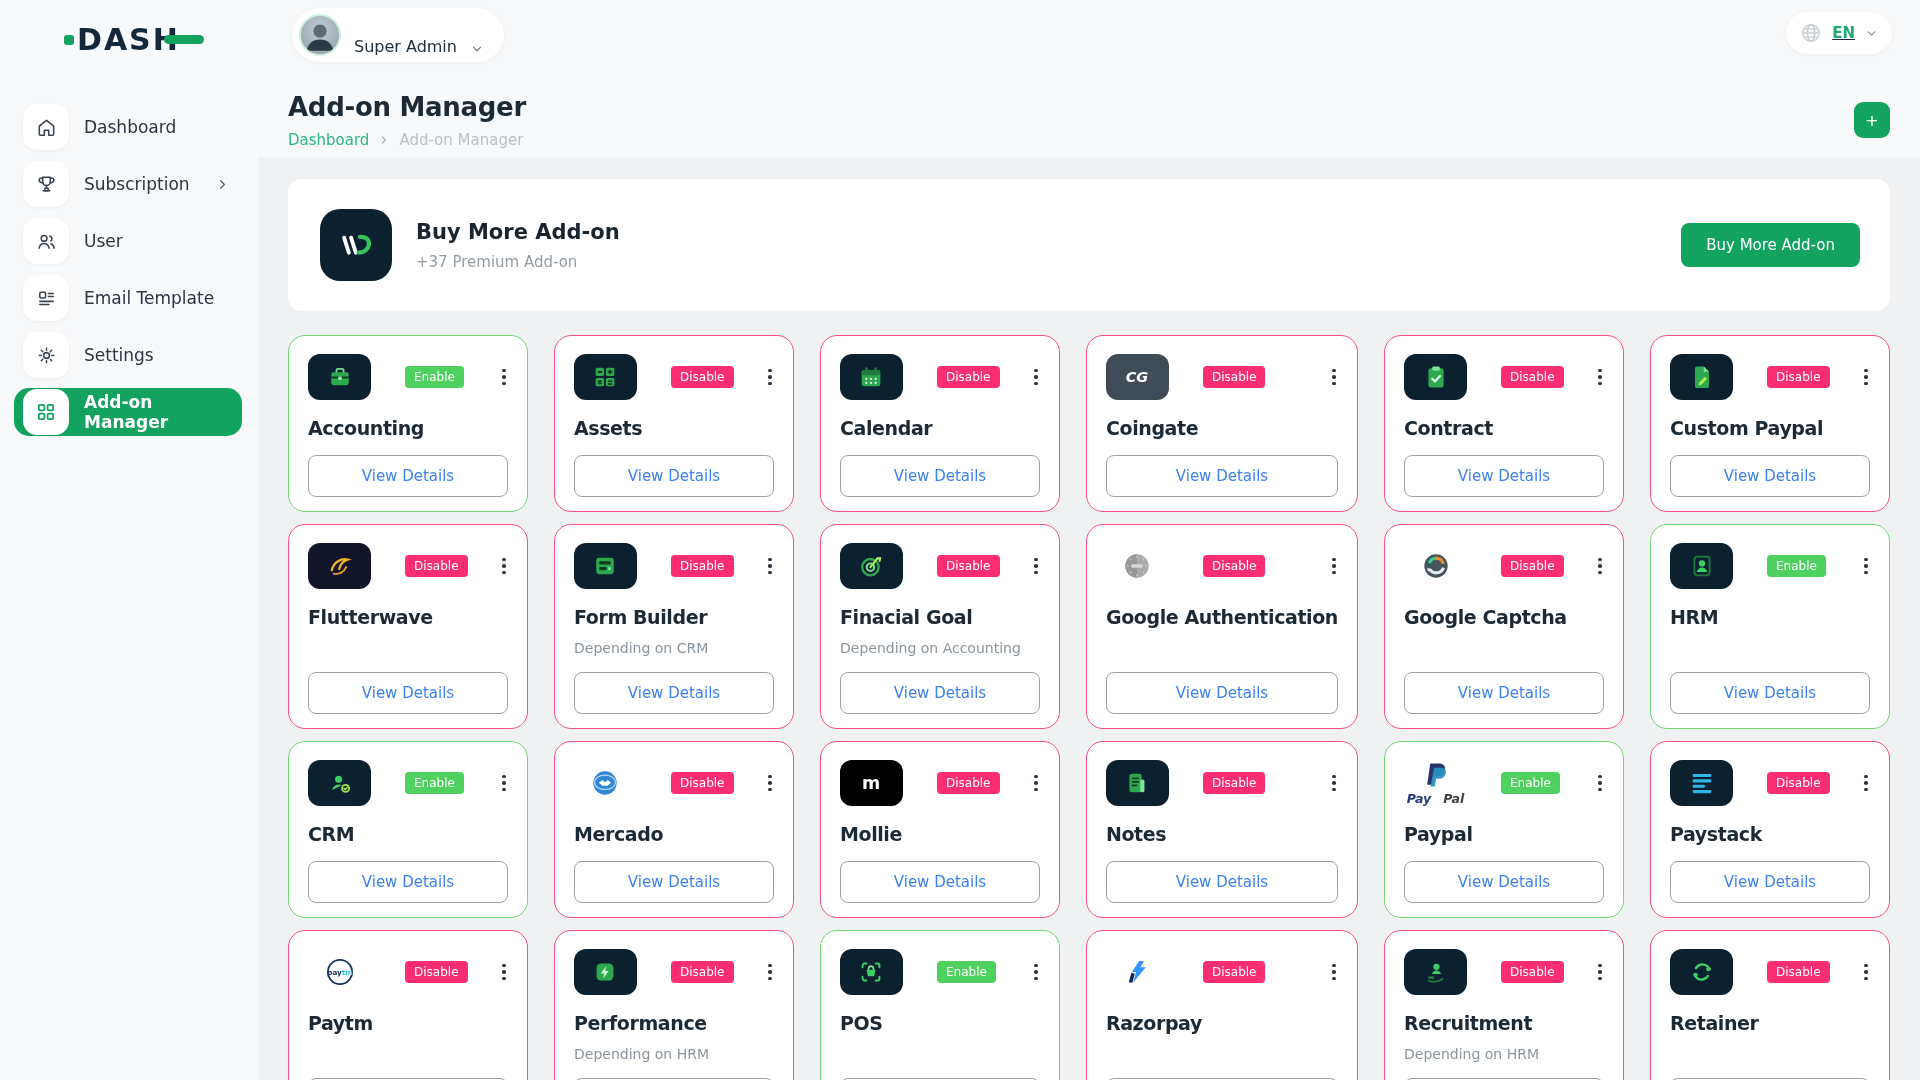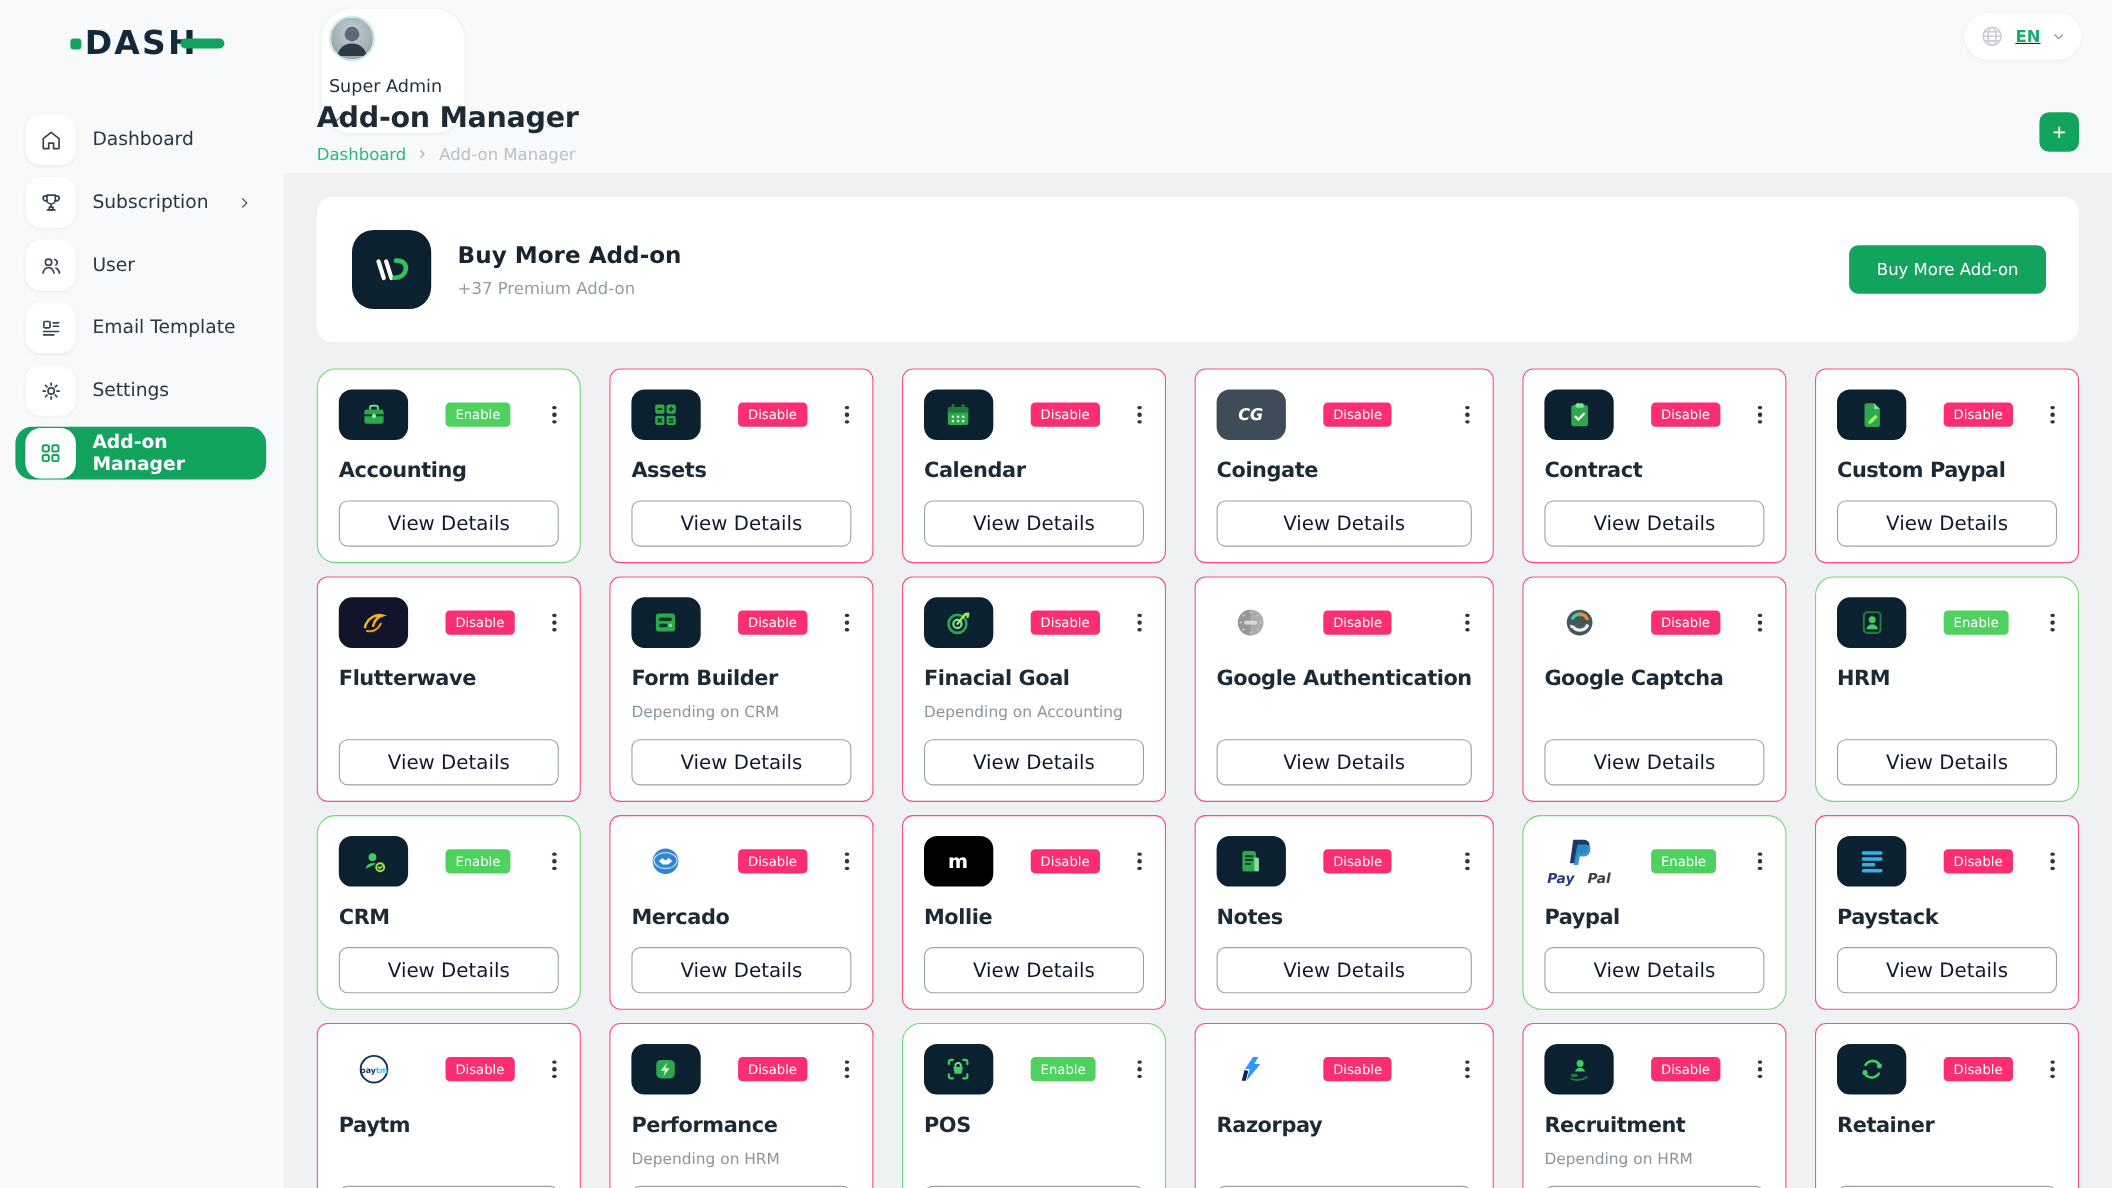--- a/index.html
+++ b/index.html
@@ -23,22 +23,22 @@
               box-shadow:0 1px 3px rgba(20,40,60,.06); }
   .side-label { margin-left:15px; font-size:17px; color:#2b3540; }
   .side-item.active { background:var(--primary); }
   .side-item.active .side-label { color:#ffffff; font-weight:bold; }
   .side-chevron { margin-left:auto; margin-right:12px; display:flex; }
 
   
   .main { flex:1; display:flex; flex-direction:column; min-width:0; }
   .topbar { height:64px; display:flex; justify-content:space-between; align-items:flex-start;
             padding:8px 28px 0 34px; }
-  .user-pill { display:flex; align-items:flex-start; gap:13px; background:#fff; border-radius:28px;
-               padding:6px 20px 6px 7px; box-shadow:0 1px 4px rgba(20,40,60,.05); cursor:pointer;flex-direction:column; }
+  .user-pill { display:flex; align-items:flex-end; gap:13px; background:#fff; border-radius:28px;
+               padding:6px 20px 6px 7px; box-shadow:0 1px 4px rgba(20,40,60,.05); cursor:pointer; }
   .avatar { width:42px; height:42px; border-radius:50%; border:2px solid #cdeedd;
             background:radial-gradient(circle at 50% 35%, #c3cdd3, #8d9ba5); overflow:hidden;
             display:flex; align-items:flex-end; justify-content:center; }
   .user-name { font-size:16px; color:#22303c; }
   .lang-pill { display:flex; align-items:center; gap:10px; background:#fff; border-radius:24px;
                padding:10px 14px; margin-top:4px; box-shadow:0 1px 4px rgba(20,40,60,.05); cursor:pointer;text-decoration:underline; }
   .lang-code { font-size:15px; color:#1cab70; font-weight:bold; }
 
   .page-head { display:flex; justify-content:space-between; align-items:flex-start;
                padding:28px 30px 8px 30px; }
@@ -62,36 +62,36 @@
   .banner-btn { margin-left:auto; background:var(--primary); color:#fff; border:none;
                 border-radius:8px; font-size:15px; padding:13px 25px; cursor:pointer;
                 font-family:inherit; }
 
   
   .grid { margin-top:24px; display:grid; grid-template-columns:repeat(6,1fr);
           column-gap:26px; row-gap:12px; }
   .card { background:#fff; border-radius:17px; border:1px solid #ccc;
           padding:18px 19px 14px; min-height:174px; display:flex; flex-direction:column; }
   .card.enable  { border-color:var(--border-green); }
-  .card.disable { border-color:var(--border-pink);border-radius:10px; }
+  .card.disable { border-color:var(--border-pink); }
   .card-top { display:flex; align-items:center; }
   .tile { width:63px; height:46px; border-radius:12px; display:flex; flex-direction:column;
           align-items:center; justify-content:center; flex-shrink:0; position:relative; }
   .badge { margin-left:34px; font-size:12px; color:#fff; padding:4px 9px; border-radius:4px;
            white-space:nowrap; }
   .badge.enable  { background:var(--badge-green); }
   .badge.disable { background:var(--badge-pink); }
   .dots { margin-left:auto; background:none; border:none; cursor:pointer; padding:4px 2px;
           display:flex; flex-direction:column; gap:3px; align-items:center; }
   .dots i { width:3.6px; height:3.6px; border-radius:50%; background:#2b3540; display:block; }
   .card-title { margin-top:17px; font-size:19px; font-weight:bold; color:#1c2a35;
                 letter-spacing:-0.4px; white-space:nowrap; }
   .card-dep { margin-top:12px; font-size:14px; color:#8b959d; }
   .view-btn { margin-top:auto; height:42px; width:100%; background:#fff;
-              border:1px solid #99a3ab; border-radius:8px; color:#0f172a; font-size:18px;
+              border:1px solid #99a3ab; border-radius:8px; color:#3b82f6; font-size:15px;
               cursor:pointer; font-family:inherit; }
   .card-spacer { height:16px; }
 
   .pp-word { font-size:12.5px; font-weight:bold; font-style:italic; margin-top:-2px; white-space:nowrap; }
   .pp-word .p1 { color:#253b80; } .pp-word .p2 { color:#404040;margin-left:12px; }
 </style>
 </head>
 <body>
 
 <div class="app">

